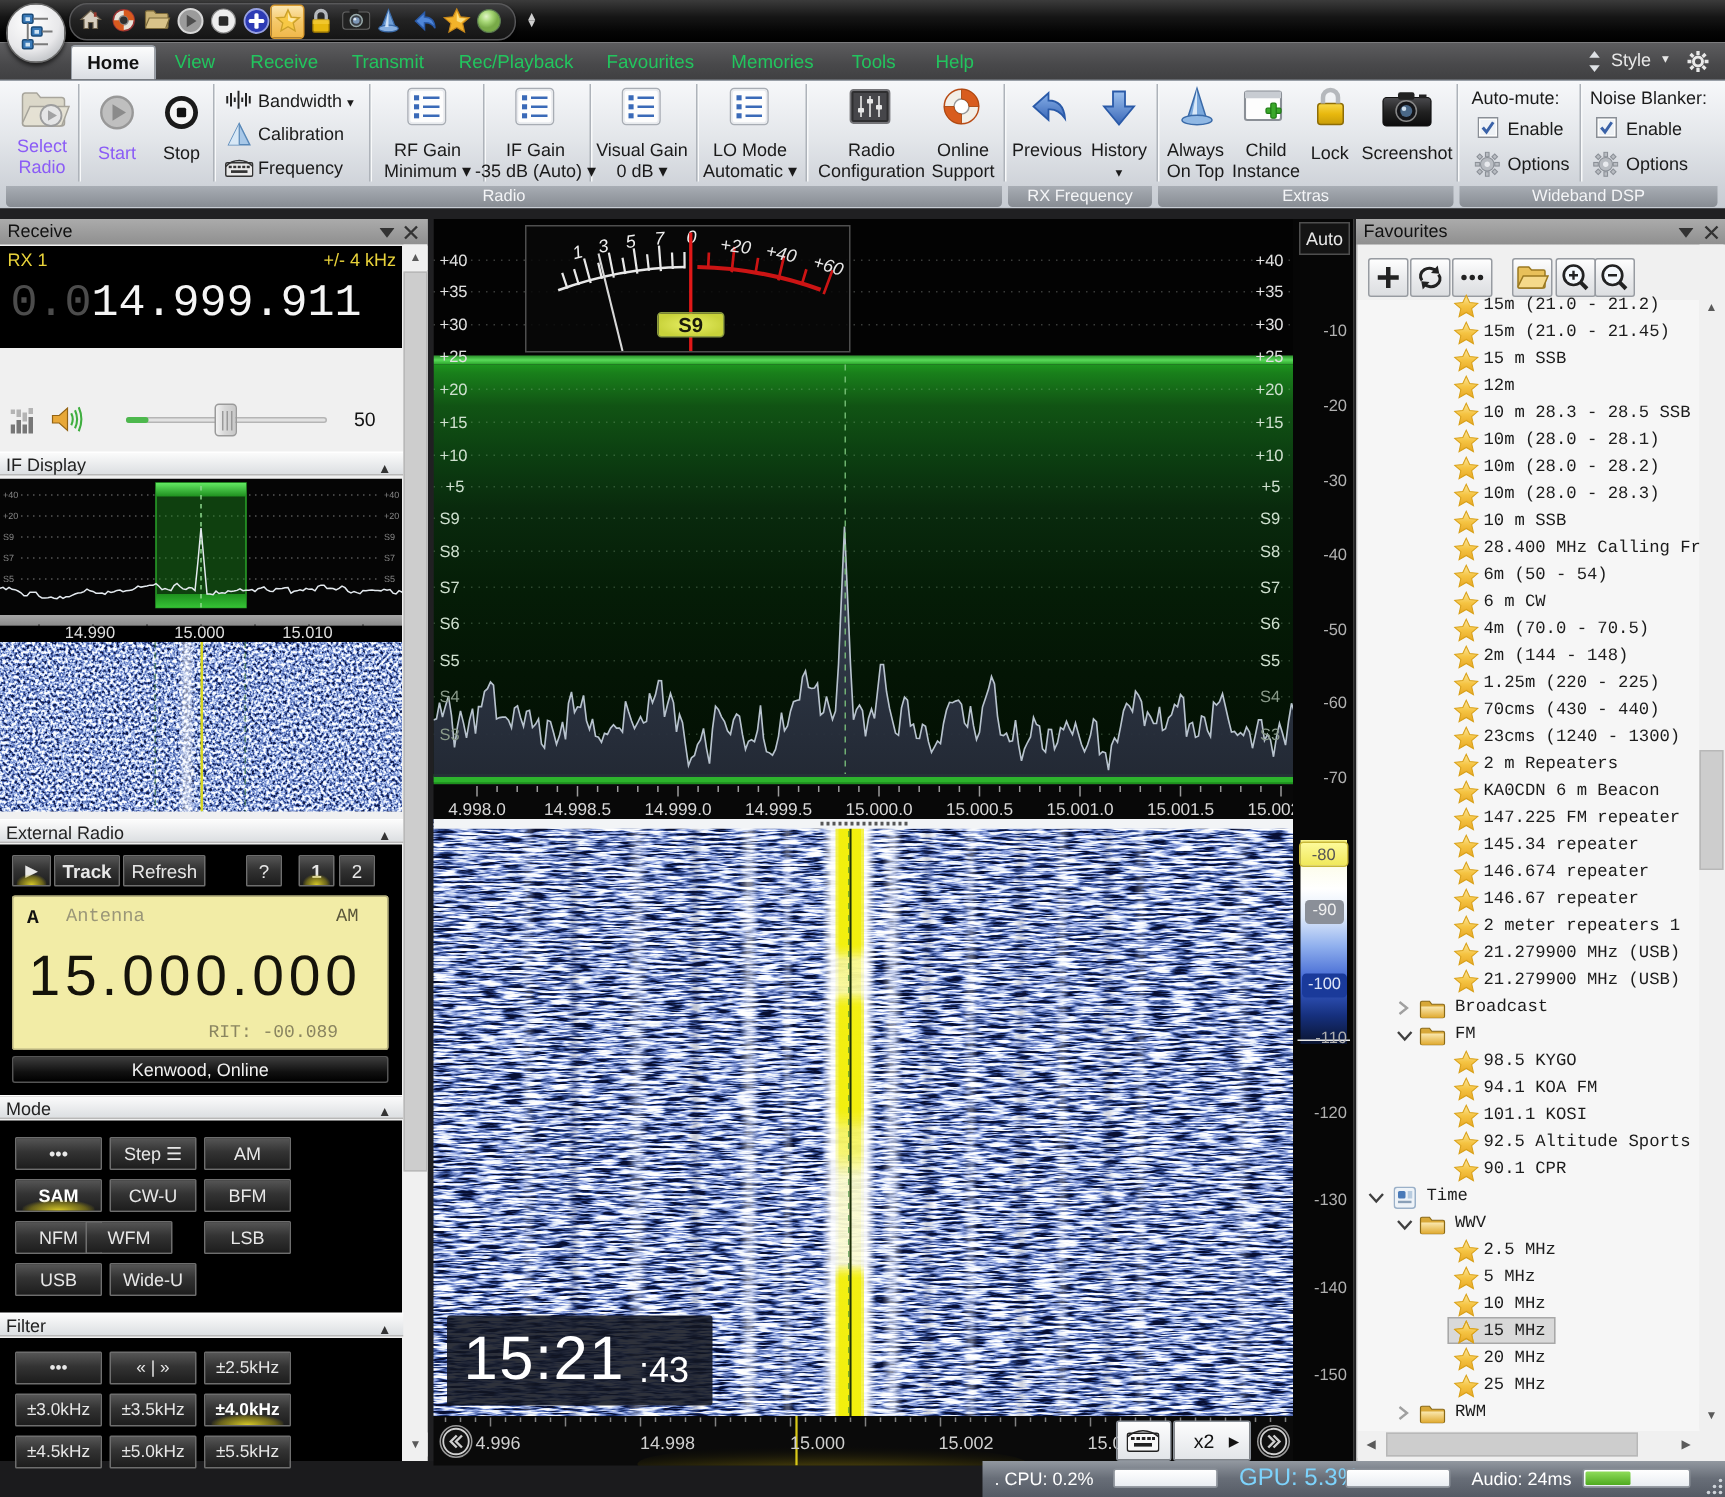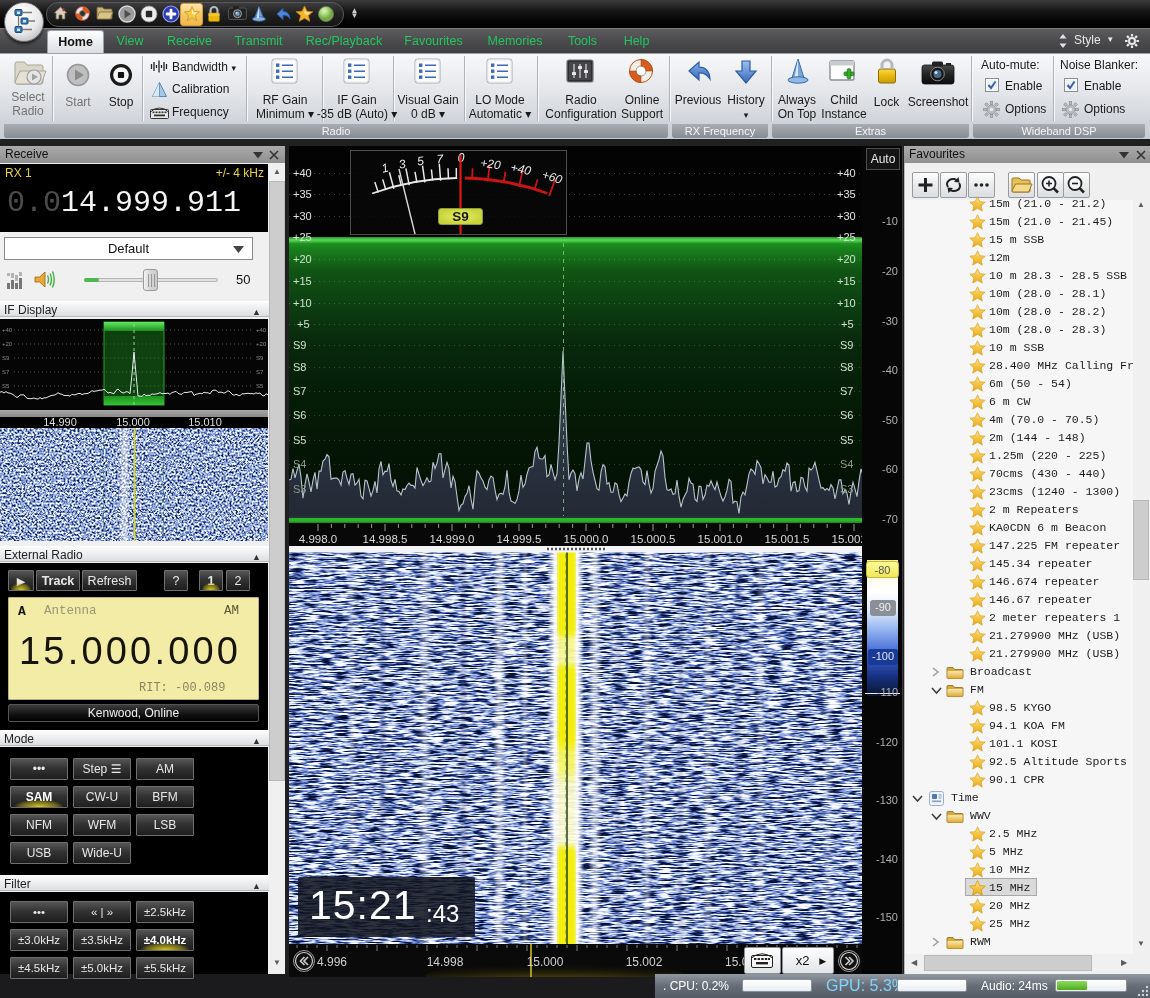--- a/index.html
+++ b/index.html
@@ -13,21 +13,21 @@
 #orb{left:4px;top:2px;width:40px;height:40px;border-radius:50%;background:radial-gradient(circle at 40% 30%,#ffffff,#e8e8ea 55%,#b9bcc0 85%,#9a9da2);border:1px solid #6a6a6a;box-shadow:0 2px 3px rgba(0,0,0,.6);z-index:30}
 
 #tabrow{left:0;top:28px;width:1150px;height:25px;background:linear-gradient(#5c5c5e,#48484a 60%,#404042);border-top:1px solid #7c7c7e}
 .tab{position:absolute;top:30px;height:23px;line-height:23px;color:#22c55e;font-size:12.5px;text-align:center}
 .tabactive{background:linear-gradient(#fdfdfd,#eceef1 50%,#dadde2);color:#111;border-radius:3px 3px 0 0;border:1px solid #9aa0a8;border-bottom:none;font-weight:700}
 
 #ribbon{left:0;top:53px;width:1150px;height:86px;background:linear-gradient(#f7f8fa,#e3e6ea 45%,#d0d4da 80%,#c6cbd2);border-top:1px solid #9aa0a8;box-sizing:border-box}
 .rsep{position:absolute;top:56px;height:65px;width:1px;background:#aeb3ba;box-shadow:1px 0 0 #f8f9fa}
 .glabel{position:absolute;top:124px;height:14px;background:linear-gradient(#a8adb4,#878c93);border-radius:0 0 3px 3px;color:#f4f5f7;font-size:11px;text-align:center;line-height:14px}
 .rbtn-label{position:absolute;font-size:12px;color:#1a1a1a;text-align:center;line-height:14px}
-.rbtn-label.dis{color:#737373}
+.rbtn-label.dis{color:#8b5cf6}
 .smalllbl{position:absolute;font-size:12px;color:#1a1a1a;white-space:nowrap}
 
 #content{left:0;top:139px;width:1150px;height:835px;background:#202022}
 
 .ptitle{position:absolute;height:17px;background:linear-gradient(#ababab,#8f8f8f);color:#111;font-size:12px;line-height:17px;padding-left:5px}
 .shead{position:absolute;height:16px;background:linear-gradient(#fbfbfb,#dcdfe2);color:#222;font-size:12px;font-weight:normal;line-height:16px;padding-left:4px;border-top:1px solid #fff;border-bottom:1px solid #b8b8b8}
 .darkbtn{position:absolute;background:linear-gradient(#555 0%,#333 45%,#1d1d1d);border:1px solid #6e6e6e;color:#e8e8e8;font-size:12px;text-align:center;border-radius:1px}
 .darkbtn.on{color:#fff;font-weight:bold}
 .glow:after{content:"";position:absolute;left:8%;bottom:0;width:84%;height:7px;background:radial-gradient(ellipse at 50% 100%,rgba(225,210,40,.95),rgba(190,175,20,.45) 55%,rgba(0,0,0,0) 75%)}
 
@@ -392,23 +392,20 @@
 <div class="abs" style="left:0;top:146px;width:285px;height:828px;background:#f0f0f0"></div>
 <div class="ptitle abs" style="left:0;top:146px;width:285px">Receive<svg width="10" height="7" style="position:absolute;left:253px;top:6px">
         <path d="M0 0 H10 L5 6.5 Z" fill="#333"></path>
       </svg><svg width="10" height="10" style="position:absolute;left:269px;top:4px">
         <path d="M1 1 L9 9 M9 1 L1 9" stroke="#333" stroke-width="1.6"></path>
       </svg></div>
 <div class="abs" style="left:0;top:164px;width:268px;height:68px;background:#000"></div>
 <div class="abs" style="left:5px;top:166px;color:#e8d23a;font-size:12px">RX 1</div>
 <div class="abs" style="left:0;top:166px;width:264px;text-align:right;color:#e8d23a;font-size:12px">+/- 4 kHz</div>
 <div class="abs" style="left:7px;top:186px;font-family:'Liberation Mono',monospace;font-size:30px;letter-spacing:0px;white-space:pre"><span style="color:#4c4c4c">0.0</span><span style="color:#f5f5f5">14.999.911</span></div>
-<div class="abs" style="left:4px;top:237px;width:249px;height:23px;background:#fff;border:1px solid #8a8a8a;color:#111;font-size:13px;text-align:center;line-height:22px">Default<svg width="11" height="8" style="position:absolute;right:8px;top:8px">
-        <path d="M0 0 H11 L5.5 7 Z" fill="#444"></path>
-      </svg></div>
 <div class="abs" style="left:7px;top:271px"><svg width="18" height="19">
         <g fill="#777">
           <rect x="0" y="12" width="3" height="6"></rect>
           <rect x="4" y="9" width="3" height="9"></rect>
           <rect x="8" y="12" width="3" height="6"></rect>
           <rect x="12" y="7" width="3" height="11"></rect>
           <rect x="0" y="2" width="3" height="3" opacity="0.5"></rect>
           <rect x="4" y="2" width="3" height="5" opacity="0.5"></rect>
           <rect x="8" y="4" width="3" height="6" opacity="0.5"></rect>
           <rect x="12" y="1" width="3" height="4" opacity="0.5"></rect>
@@ -509,21 +506,21 @@
 <div class="abs" style="left:8px;top:704px;width:251px;height:18px;background:linear-gradient(#3c3c3c,#111 60%,#000);border:1px solid #555;border-radius:2px;color:#f0f0f0;font-size:12px;text-align:center;line-height:17px">Kenwood, Online</div>
 <div class="shead abs" style="left:0;top:730px;width:269px">Mode<span style="position:absolute;right:8px;top:2px;font-size:9px;color:#333">▲</span></div>
 <div class="abs" style="left:0;top:747px;width:268px;height:129px;background:#000"></div>
 <div class="darkbtn" style="left:10px;top:758px;width:58px;height:22px;line-height:21px">•••</div>
 <div class="darkbtn" style="left:73px;top:758px;width:58px;height:22px;line-height:21px">Step ☰</div>
 <div class="darkbtn" style="left:136px;top:758px;width:58px;height:22px;line-height:21px">AM</div>
 <div class="darkbtn glow on" style="left:10px;top:786px;width:58px;height:22px;line-height:21px">SAM</div>
 <div class="darkbtn" style="left:73px;top:786px;width:58px;height:22px;line-height:21px">CW-U</div>
 <div class="darkbtn" style="left:136px;top:786px;width:58px;height:22px;line-height:21px">BFM</div>
 <div class="darkbtn" style="left:10px;top:814px;width:58px;height:22px;line-height:21px">NFM</div>
-<div class="darkbtn" style="left:73px;top:814px;width:58px;height:22px;line-height:21px">WFM</div>
+<div class="darkbtn" style="left:57px;top:814px;width:58px;height:22px;line-height:21px">WFM</div>
 <div class="darkbtn" style="left:136px;top:814px;width:58px;height:22px;line-height:21px">LSB</div>
 <div class="darkbtn" style="left:10px;top:842px;width:58px;height:22px;line-height:21px">USB</div>
 <div class="darkbtn" style="left:73px;top:842px;width:58px;height:22px;line-height:21px">Wide-U</div>
 <div class="shead abs" style="left:0;top:875px;width:269px">Filter<span style="position:absolute;right:8px;top:2px;font-size:9px;color:#333">▲</span></div>
 <div class="abs" style="left:0;top:892px;width:268px;height:82px;background:#000"></div>
 <div class="darkbtn" style="left:10px;top:901px;width:58px;height:22px;line-height:21px;font-size:11.5px">•••</div>
 <div class="darkbtn" style="left:73px;top:901px;width:58px;height:22px;line-height:21px;font-size:11.5px">« | »</div>
 <div class="darkbtn" style="left:136px;top:901px;width:58px;height:22px;line-height:21px;font-size:11.5px">±2.5kHz</div>
 <div class="darkbtn" style="left:10px;top:929px;width:58px;height:22px;line-height:21px;font-size:11.5px">±3.0kHz</div>
 <div class="darkbtn" style="left:73px;top:929px;width:58px;height:22px;line-height:21px;font-size:11.5px">±3.5kHz</div>

